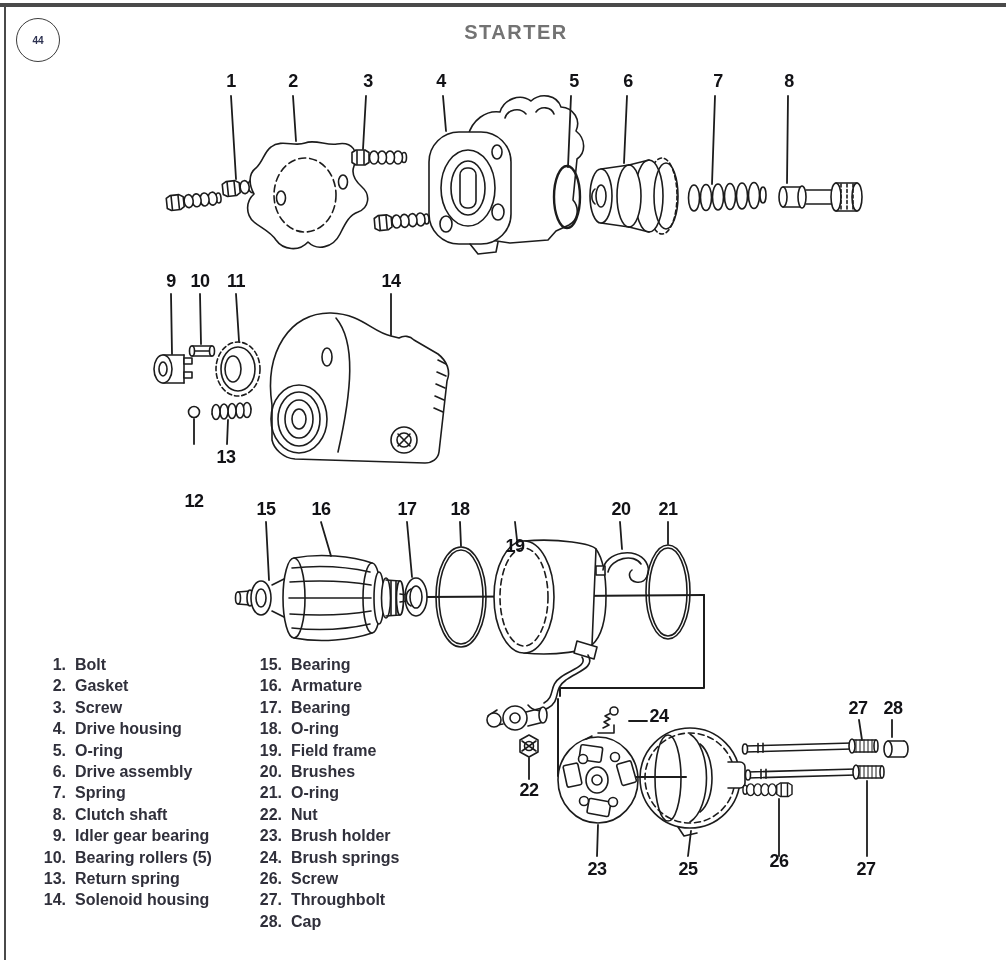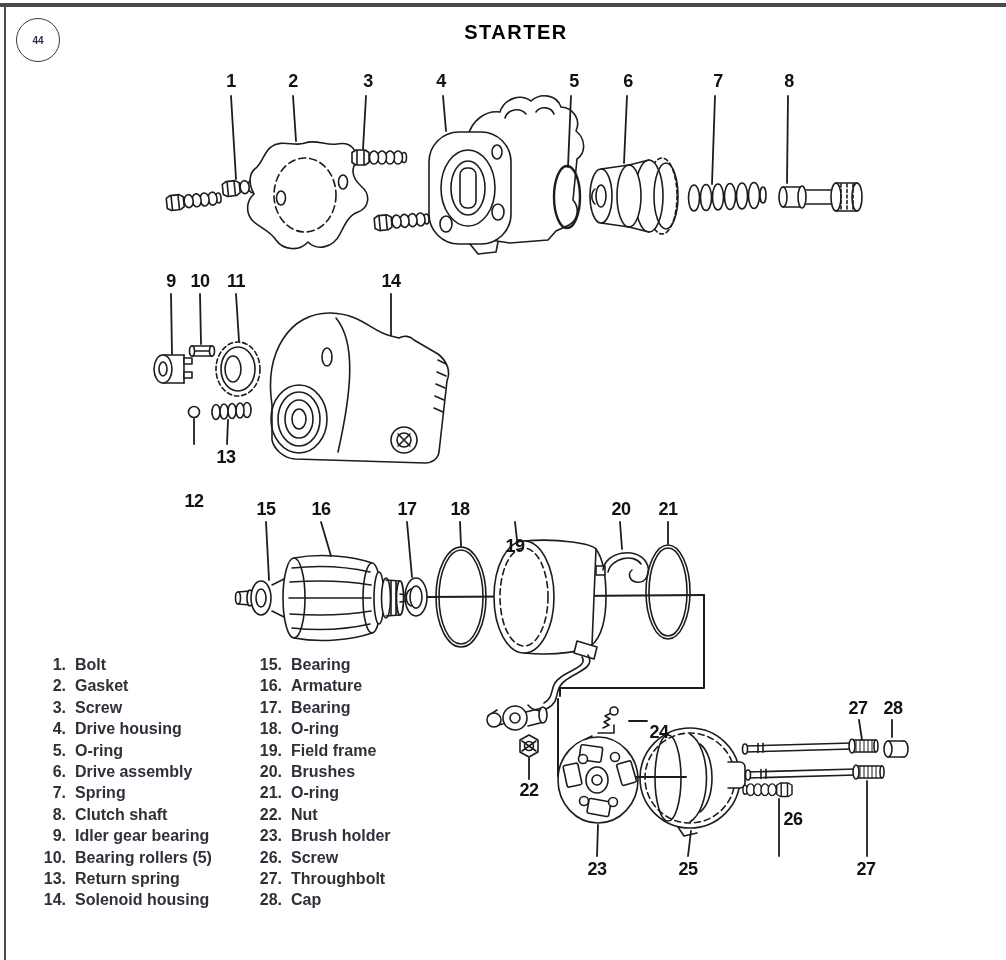--- a/index.html
+++ b/index.html
@@ -4,21 +4,21 @@
 <style>
   html,body{margin:0;padding:0;background:#fff;}
   #page{position:relative;width:1006px;height:960px;background:#ffffff;overflow:hidden;
         font-family:"Liberation Sans",sans-serif;}
   .border-top{position:absolute;left:0;top:3px;width:1006px;height:4px;background:#4a4a4a;}
   .border-left{position:absolute;left:4px;top:3px;width:2px;height:957px;background:#4a4a4a;}
   .page-badge{position:absolute;left:16px;top:18px;width:42px;height:42px;border:1.7px solid #3c3c3c;
         border-radius:50%;display:flex;align-items:center;justify-content:center;
         font-size:10px;font-weight:700;color:#2c3150;text-align:right;}
   .title{position:absolute;left:446px;top:21px;width:140px;text-align:center;
-        font-size:20px;font-weight:700;letter-spacing:1.5px;color:#000000;}
+        font-size:20px;font-weight:700;letter-spacing:1.5px;color:#737373;}
   svg{position:absolute;left:0;top:0;}
   .callout{position:absolute;width:32px;text-align:center;font-size:18px;font-weight:700;
         color:#121216;letter-spacing:-0.5px;line-height:22px;}
   .parts-col{position:absolute;top:656px;}
   .col-left{left:28px;width:205px;}
   .col-right{left:236px;width:230px;}
   .row{display:flex;align-items:baseline;height:21.4px;font-size:16px;font-weight:700;color:#30303b;}
   .pn{display:inline-block;text-align:right;}
   .col-left .pn{width:38px;}
   .col-right .pn{width:46px;}
@@ -325,27 +325,27 @@
       <span class="callout" style="left: 375px; top: 270px;">14</span>
       <span class="callout" style="left: 178px; top: 446px; margin-top: 44px;">12</span>
       <span class="callout" style="left: 210px; top: 446px;">13</span>
       <span class="callout" style="left: 250px; top: 498px;">15</span>
       <span class="callout" style="left: 305px; top: 498px;">16</span>
       <span class="callout" style="left: 391px; top: 498px;">17</span>
       <span class="callout" style="left: 444px; top: 498px;">18</span>
       <span class="callout" style="left: 499px; top: 498px; margin-top: 37px;">19</span>
       <span class="callout" style="left: 605px; top: 498px;">20</span>
       <span class="callout" style="left: 652px; top: 498px;">21</span>
-      <span class="callout" style="left: 643px; top: 705px; margin-top: 16px;">24</span>
+      <span class="callout" style="left: 643px; top: 705px;">24</span>
       <span class="callout" style="left: 842px; top: 697px;">27</span>
       <span class="callout" style="left: 877px; top: 697px;">28</span>
       <span class="callout" style="left: 513px; top: 779px;">22</span>
       <span class="callout" style="left: 581px; top: 858px;">23</span>
       <span class="callout" style="left: 672px; top: 858px;">25</span>
-      <span class="callout" style="left: 763px; top: 808px; margin-left: 14px;">26</span>
+      <span class="callout" style="left: 763px; top: 850px;">26</span>
       <span class="callout" style="left: 850px; top: 858px;">27</span>
     </div>
 
   <div class="parts-col col-left">
     <div class="row">
         <span class="pn">1.</span>
         <span class="pl">Bolt</span>
       </div>
     <div class="row">
         <span class="pn">2.</span>
@@ -423,20 +423,24 @@
       </div>
     <div class="row">
         <span class="pn">22.</span>
         <span class="pl">Nut</span>
       </div>
     <div class="row">
         <span class="pn">23.</span>
         <span class="pl">Brush holder</span>
       </div>
     <div class="row">
+        <span class="pn">24.</span>
+        <span class="pl">Brush springs</span>
+      </div>
+    <div class="row">
         <span class="pn">26.</span>
         <span class="pl">Screw</span>
       </div>
     <div class="row">
         <span class="pn">27.</span>
         <span class="pl">Throughbolt</span>
       </div>
     <div class="row">
         <span class="pn">28.</span>
         <span class="pl">Cap</span>

